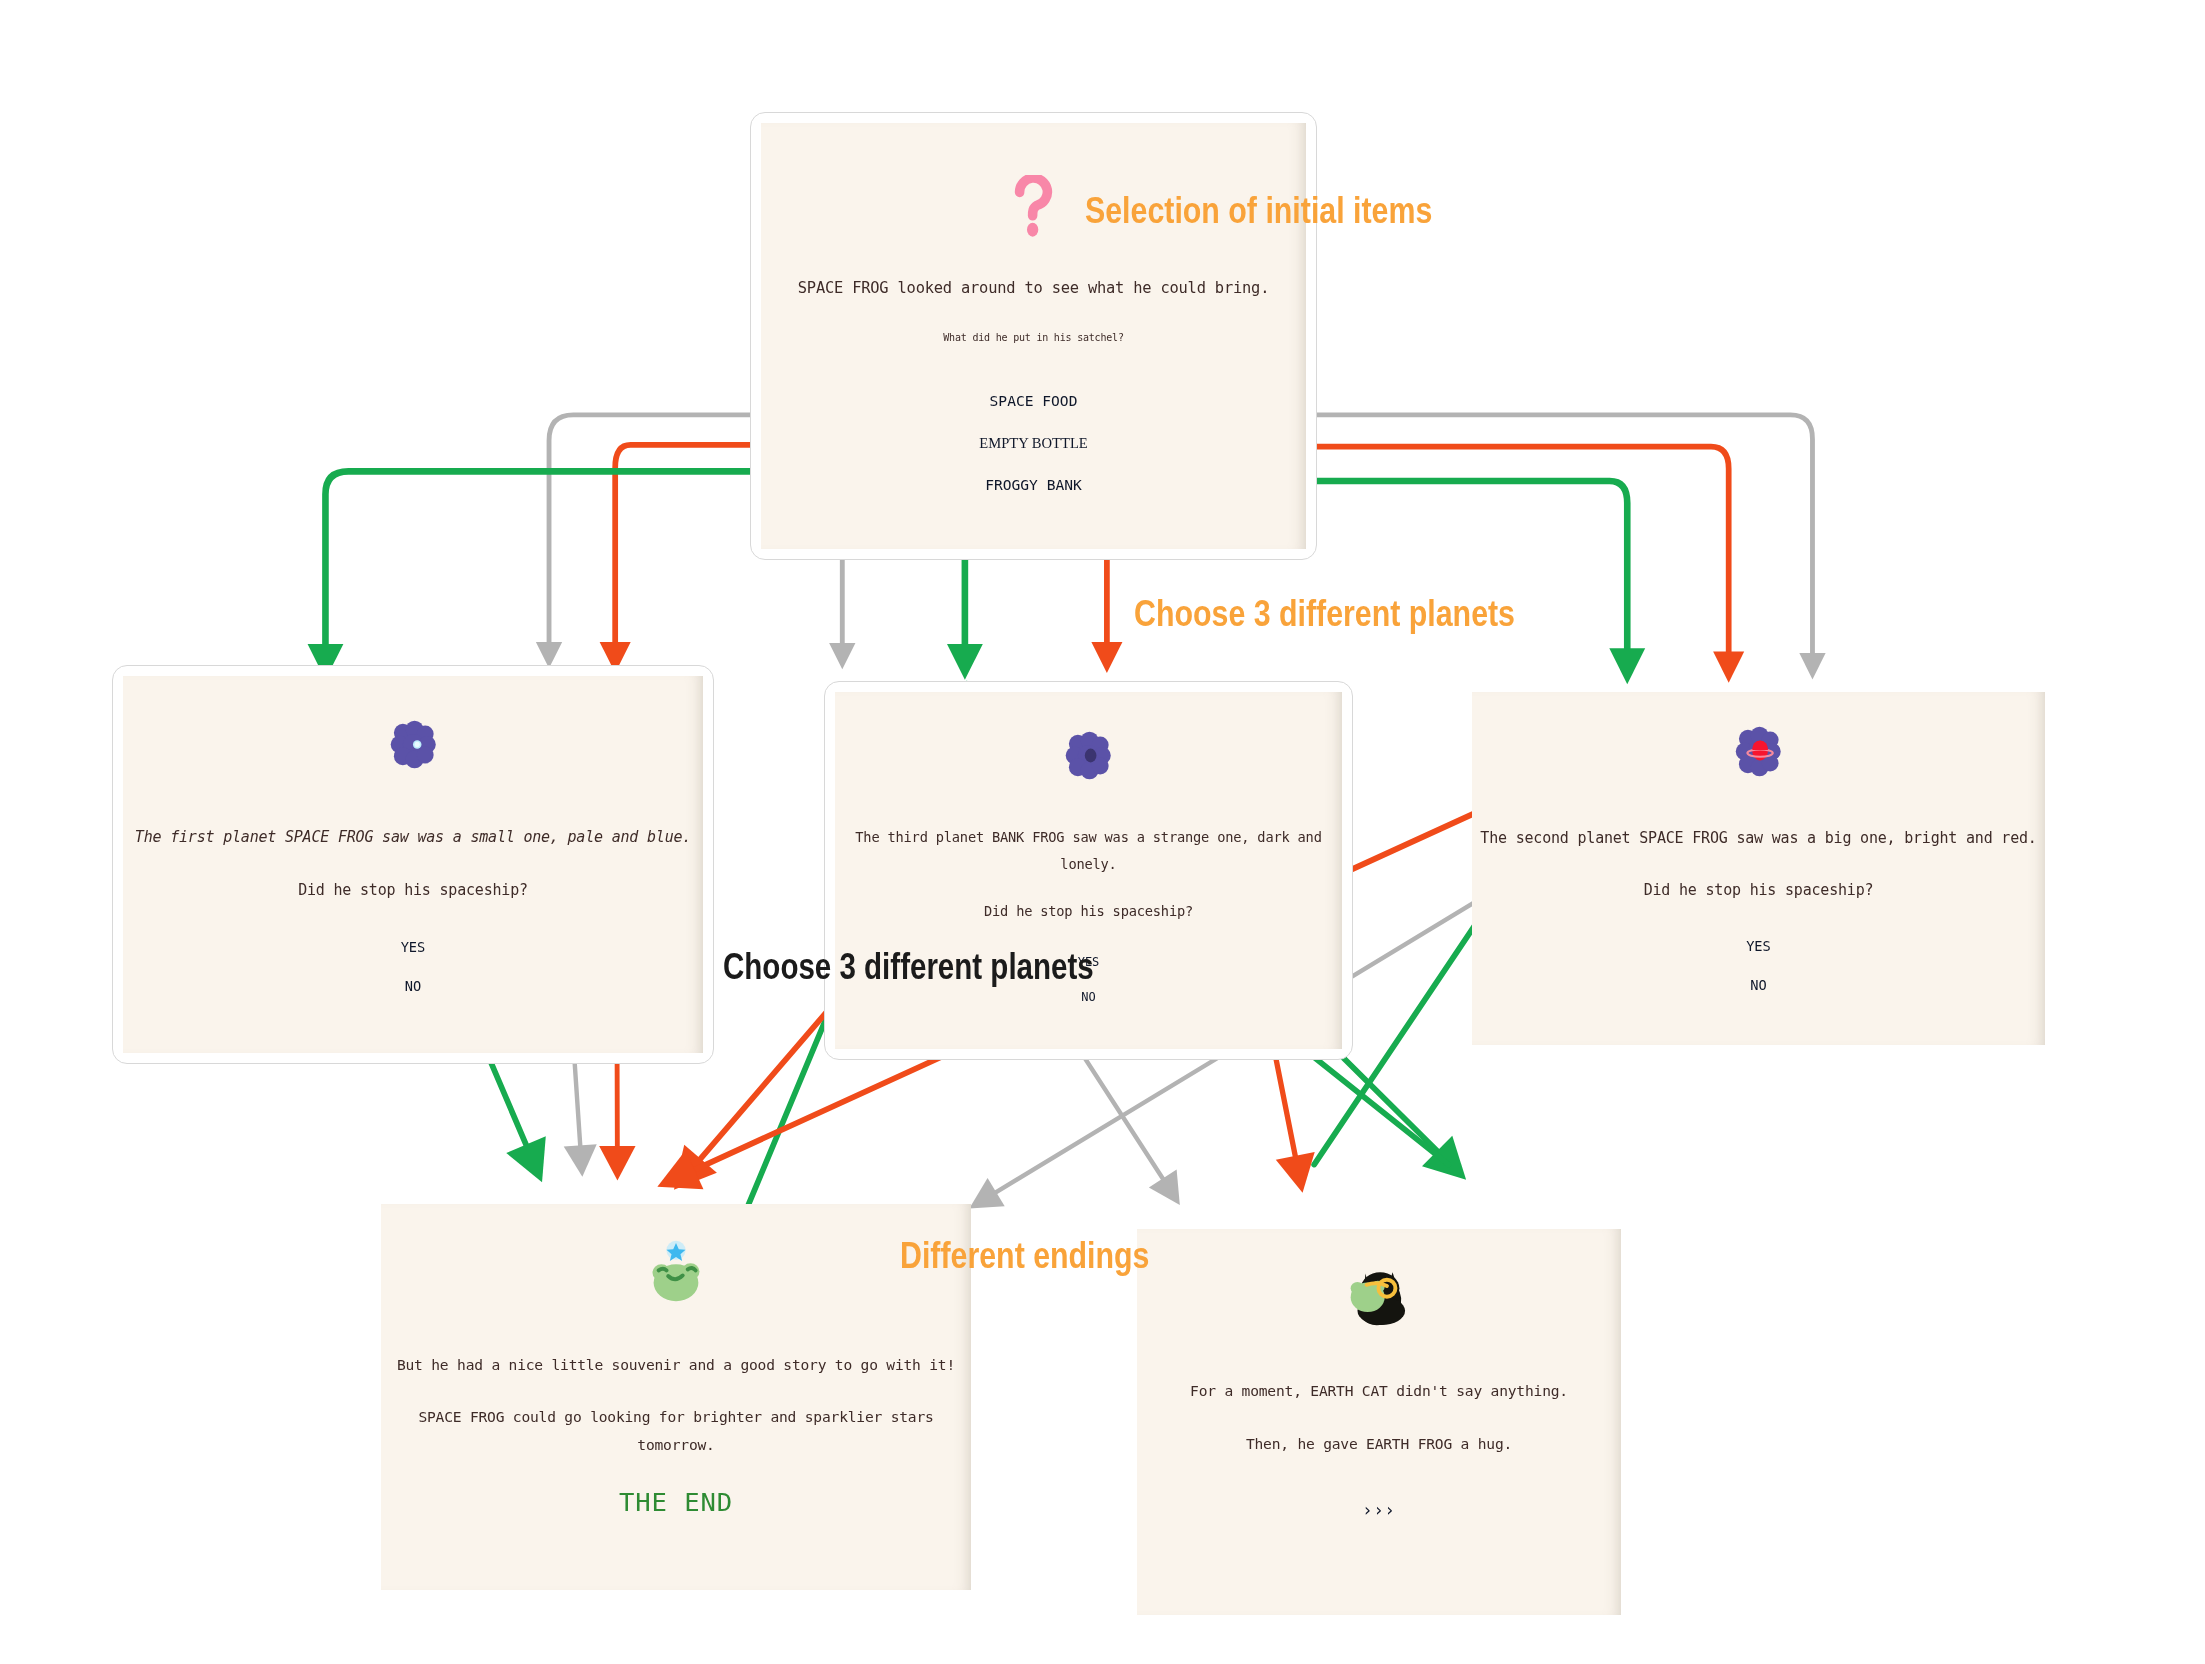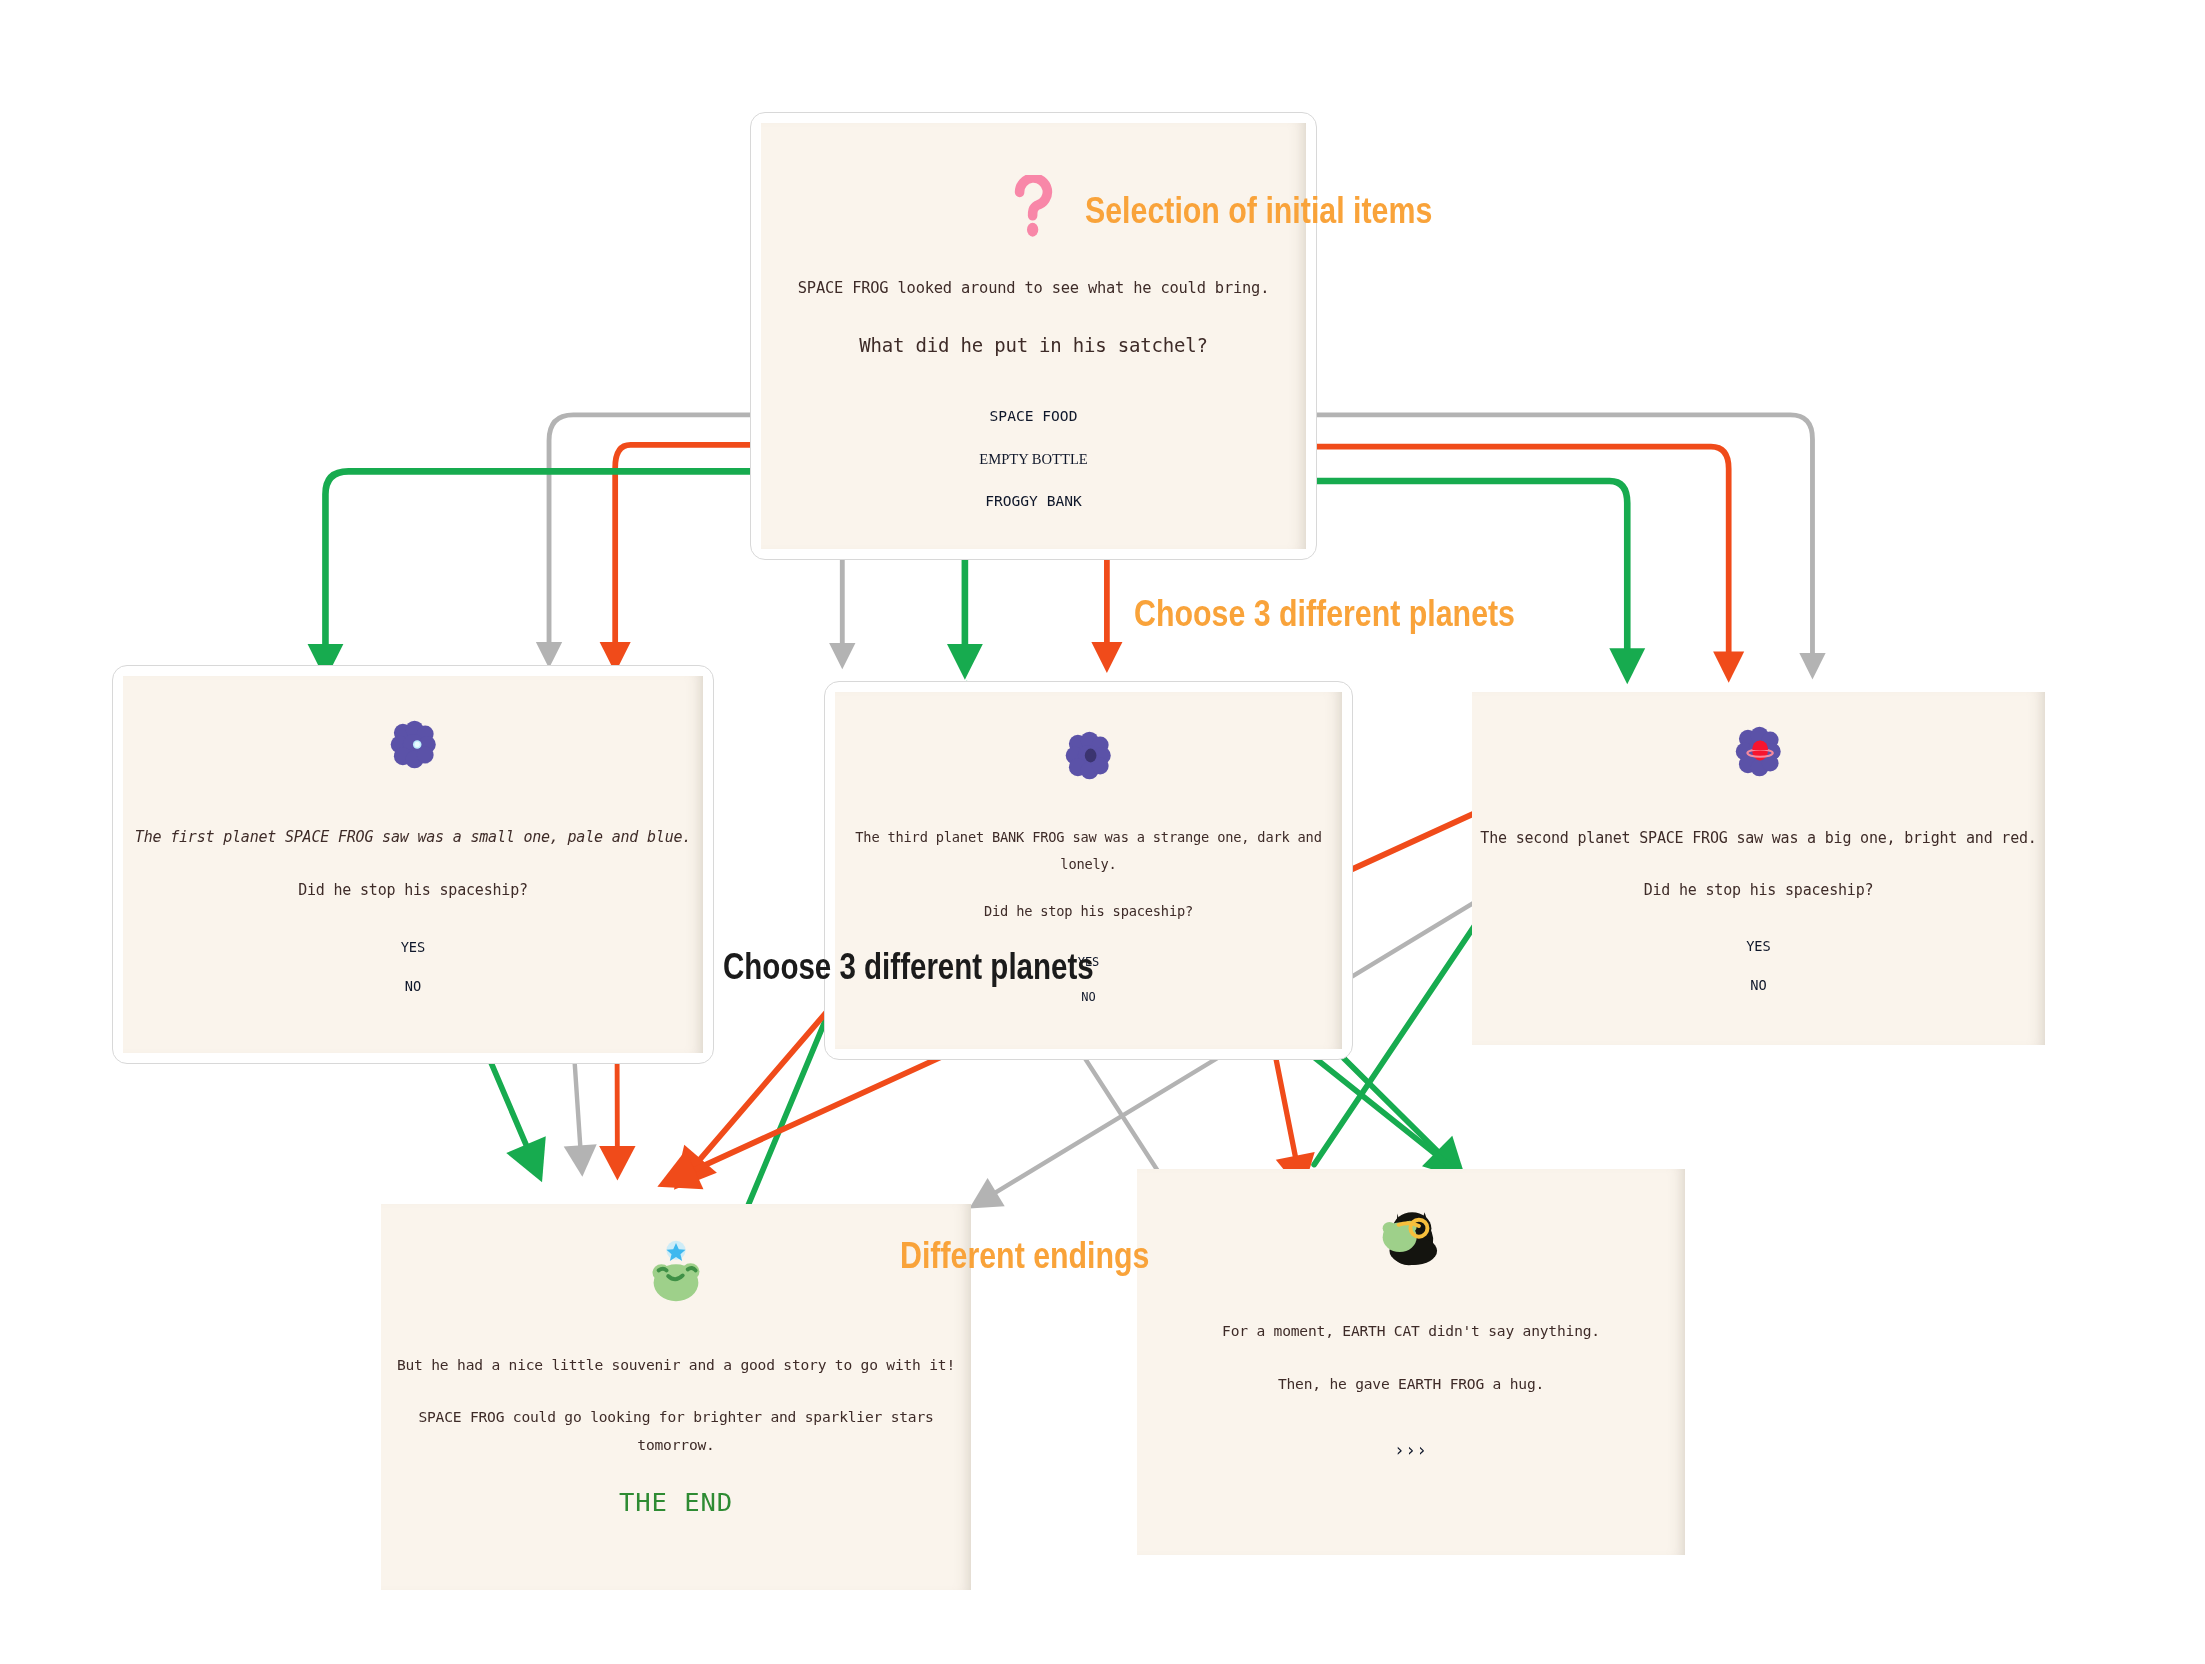--- a/index.html
+++ b/index.html
@@ -143,21 +143,21 @@
   <div class="card framed" style="left:750px;top:112px;width:567px;height:448px;">
     <div class="card-inner card-shadow" style="left:9.7px;top:9.7px;right:9.7px;bottom:9.7px;padding-top:35px;">
 
       <div class="icon-wrap" style="width:57px;height:66px;margin-top:17.6px;">
         <svg viewBox="0 0 60 76" width="57" height="66">
           <path d="M14 20 a16 16 0 1 1 20 15 c-5 3 -5 7 -5 12" fill="none" stroke="#f887a8" stroke-width="11" stroke-linecap="round"></path>
           <ellipse cx="29" cy="63" rx="6.5" ry="8" fill="#f887a8"></ellipse>
         </svg>
       </div>
       <div class="story-text" style="font-size:15.4px;margin-top:34px;">SPACE FROG looked around to see what he could bring.</div>
-      <div class="story-text" style="font-size:19px;margin-top:27px;">What did he put in his satchel?</div>
+      <div class="story-text" style="font-size:10px;margin-top:27px;">What did he put in his satchel?</div>
       <div style="margin-top:41px;display:flex;flex-direction:column;align-items:center;">
         <div class="choice" style="font-size:14.6px;">SPACE FOOD</div>
         <div class="choice" style="font-size:14.6px;margin-top:15.4px;font-family:Liberation Serif, serif;">EMPTY BOTTLE</div>
         <div class="choice" style="font-size:14.6px;margin-top:15.4px;">FROGGY BANK</div>
       </div>
     </div>
   </div>
 
   <div class="card framed" style="left:112px;top:665px;width:602px;height:399px;">
     <div class="card-inner card-shadow" style="left:9.7px;top:9.7px;right:9.7px;bottom:9.7px;padding-top:42px;">
@@ -258,21 +258,21 @@
           <path d="M41 68 q13 12 26 -1" stroke="#3f9046" stroke-width="7" fill="none" stroke-linecap="round"></path>
         </svg>
       </div>
       <div class="story-text" style="font-size:14.6px;margin-top:48px;">But he had a nice little souvenir and a good story to go with it!</div>
       <div class="story-text" style="font-size:14.6px;margin-top:26.5px;">SPACE FROG could go looking for brighter and sparklier stars</div>
       <div class="story-text" style="font-size:14.6px;margin-top:2.6px;">tomorrow.</div>
       <div class="the-end" style="font-size:25.6px;margin-top:29px;">THE END</div>
     </div>
   </div>
 
-  <div class="card plain" style="left:1137px;top:1169px;width:548px;height:386px;">
+  <div class="card plain" style="left:1137px;top:1229px;width:484px;height:386px;">
     <div class="card-inner card-shadow" style="padding-top:32px;">
       <div class="icon-wrap" style="width:66px;height:68px;">
         <svg viewBox="0 0 116 120" width="66" height="68">
 
           <path d="M34 22 L40 44 L74 44 L82 20 L90 46 q12 18 4 40 q-6 22 -28 26 q-26 5 -36 -10 q-8 -14 0 -30 Z" fill="#14140f"></path>
           <ellipse cx="60" cy="48" rx="34" ry="28" fill="#14140f"></ellipse>
           <ellipse cx="62" cy="88" rx="42" ry="25" fill="#14140f"></ellipse>
 
           <ellipse cx="20" cy="48" rx="12" ry="11" fill="#9ed08a"></ellipse>
           <ellipse cx="56" cy="46" rx="12" ry="11" fill="#9ed08a"></ellipse>

